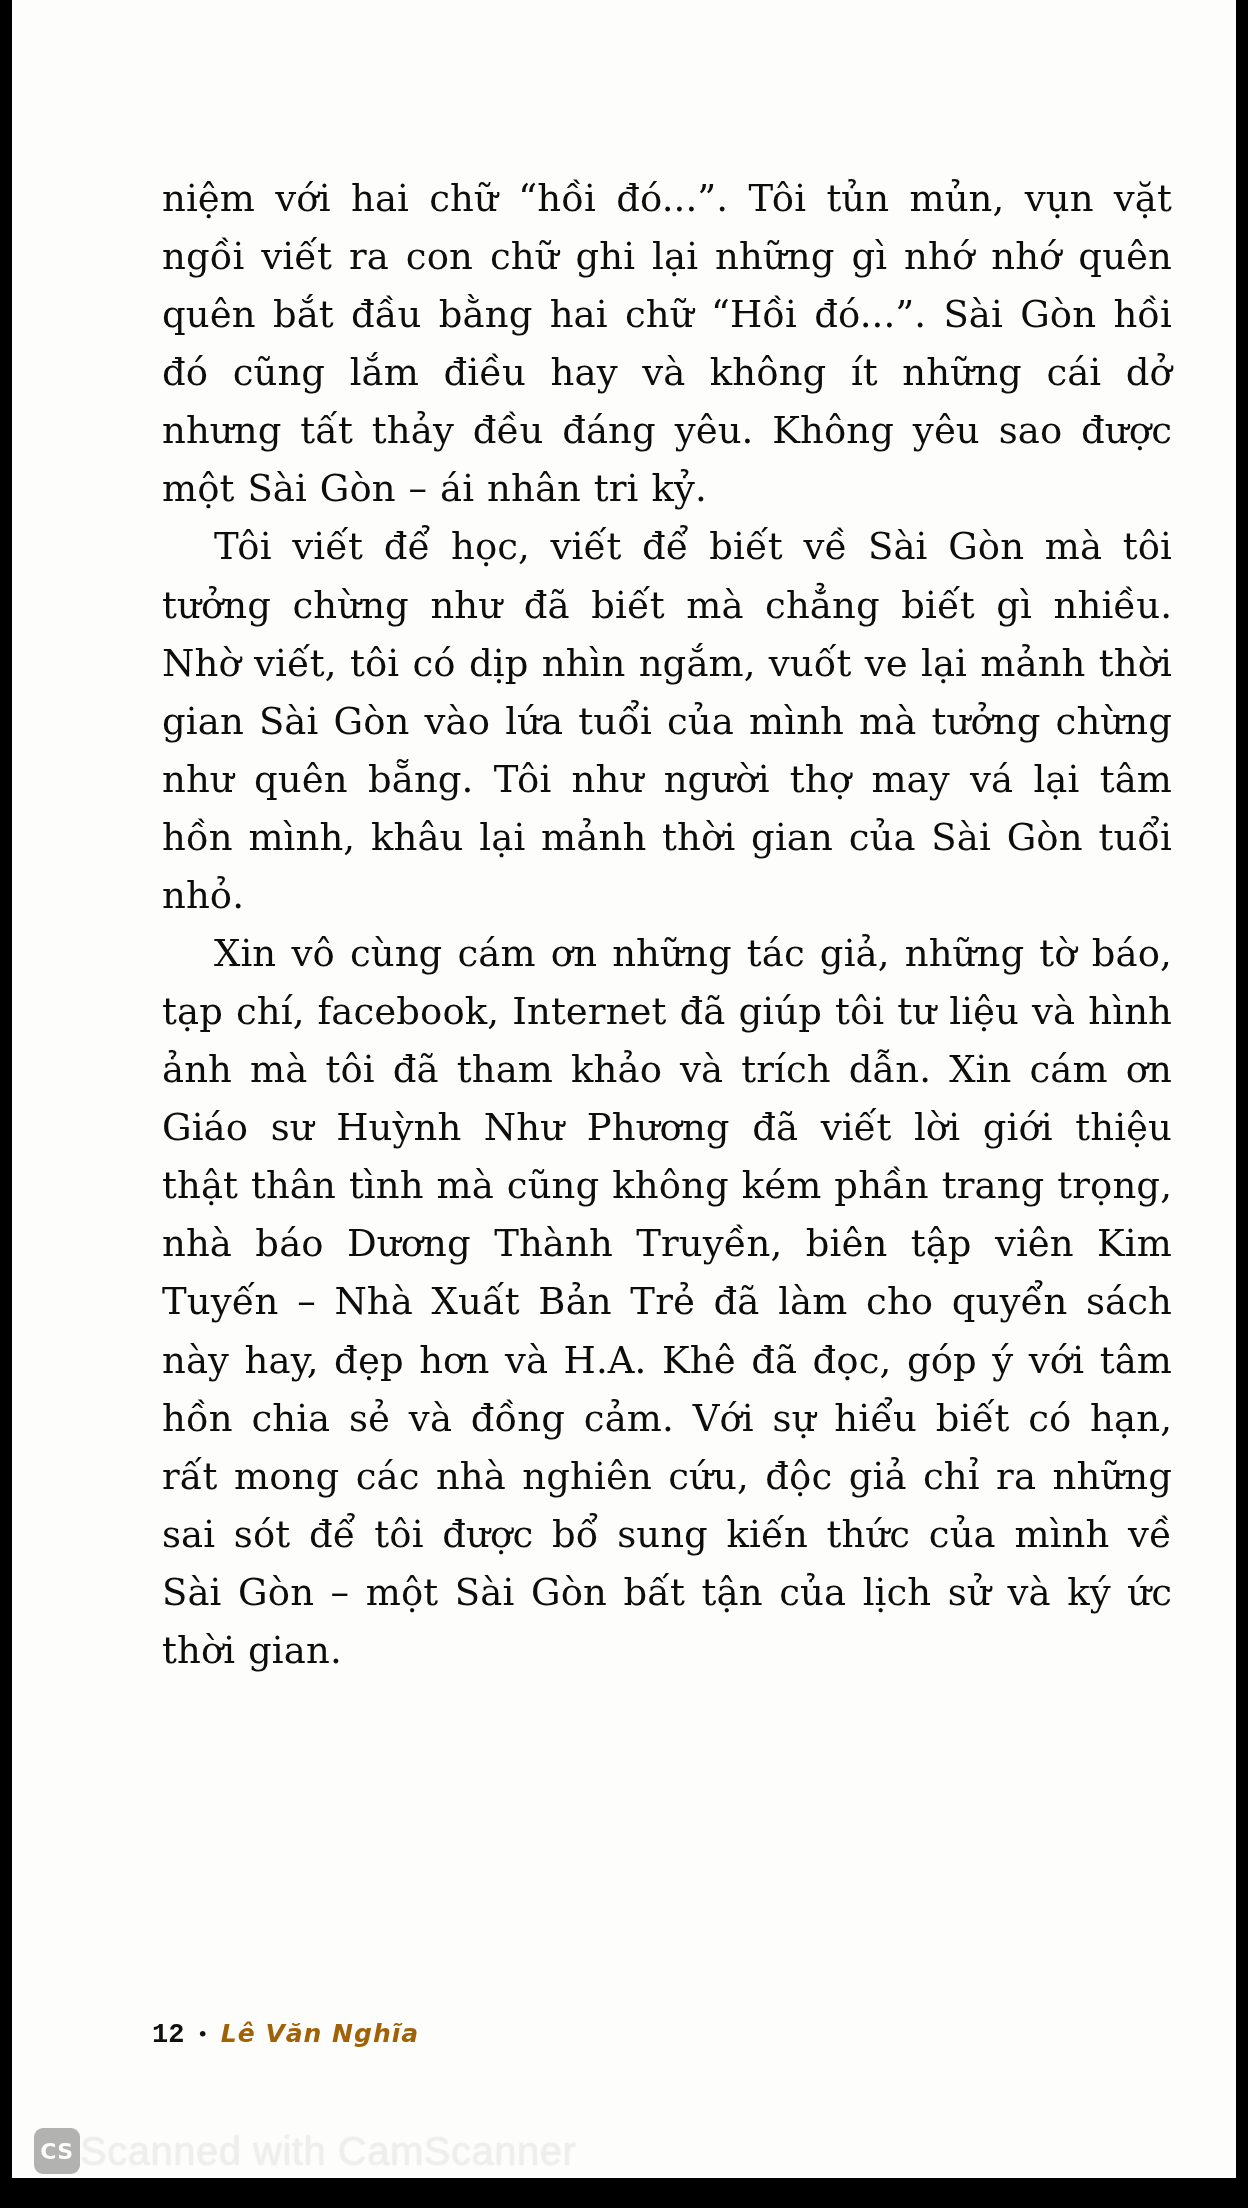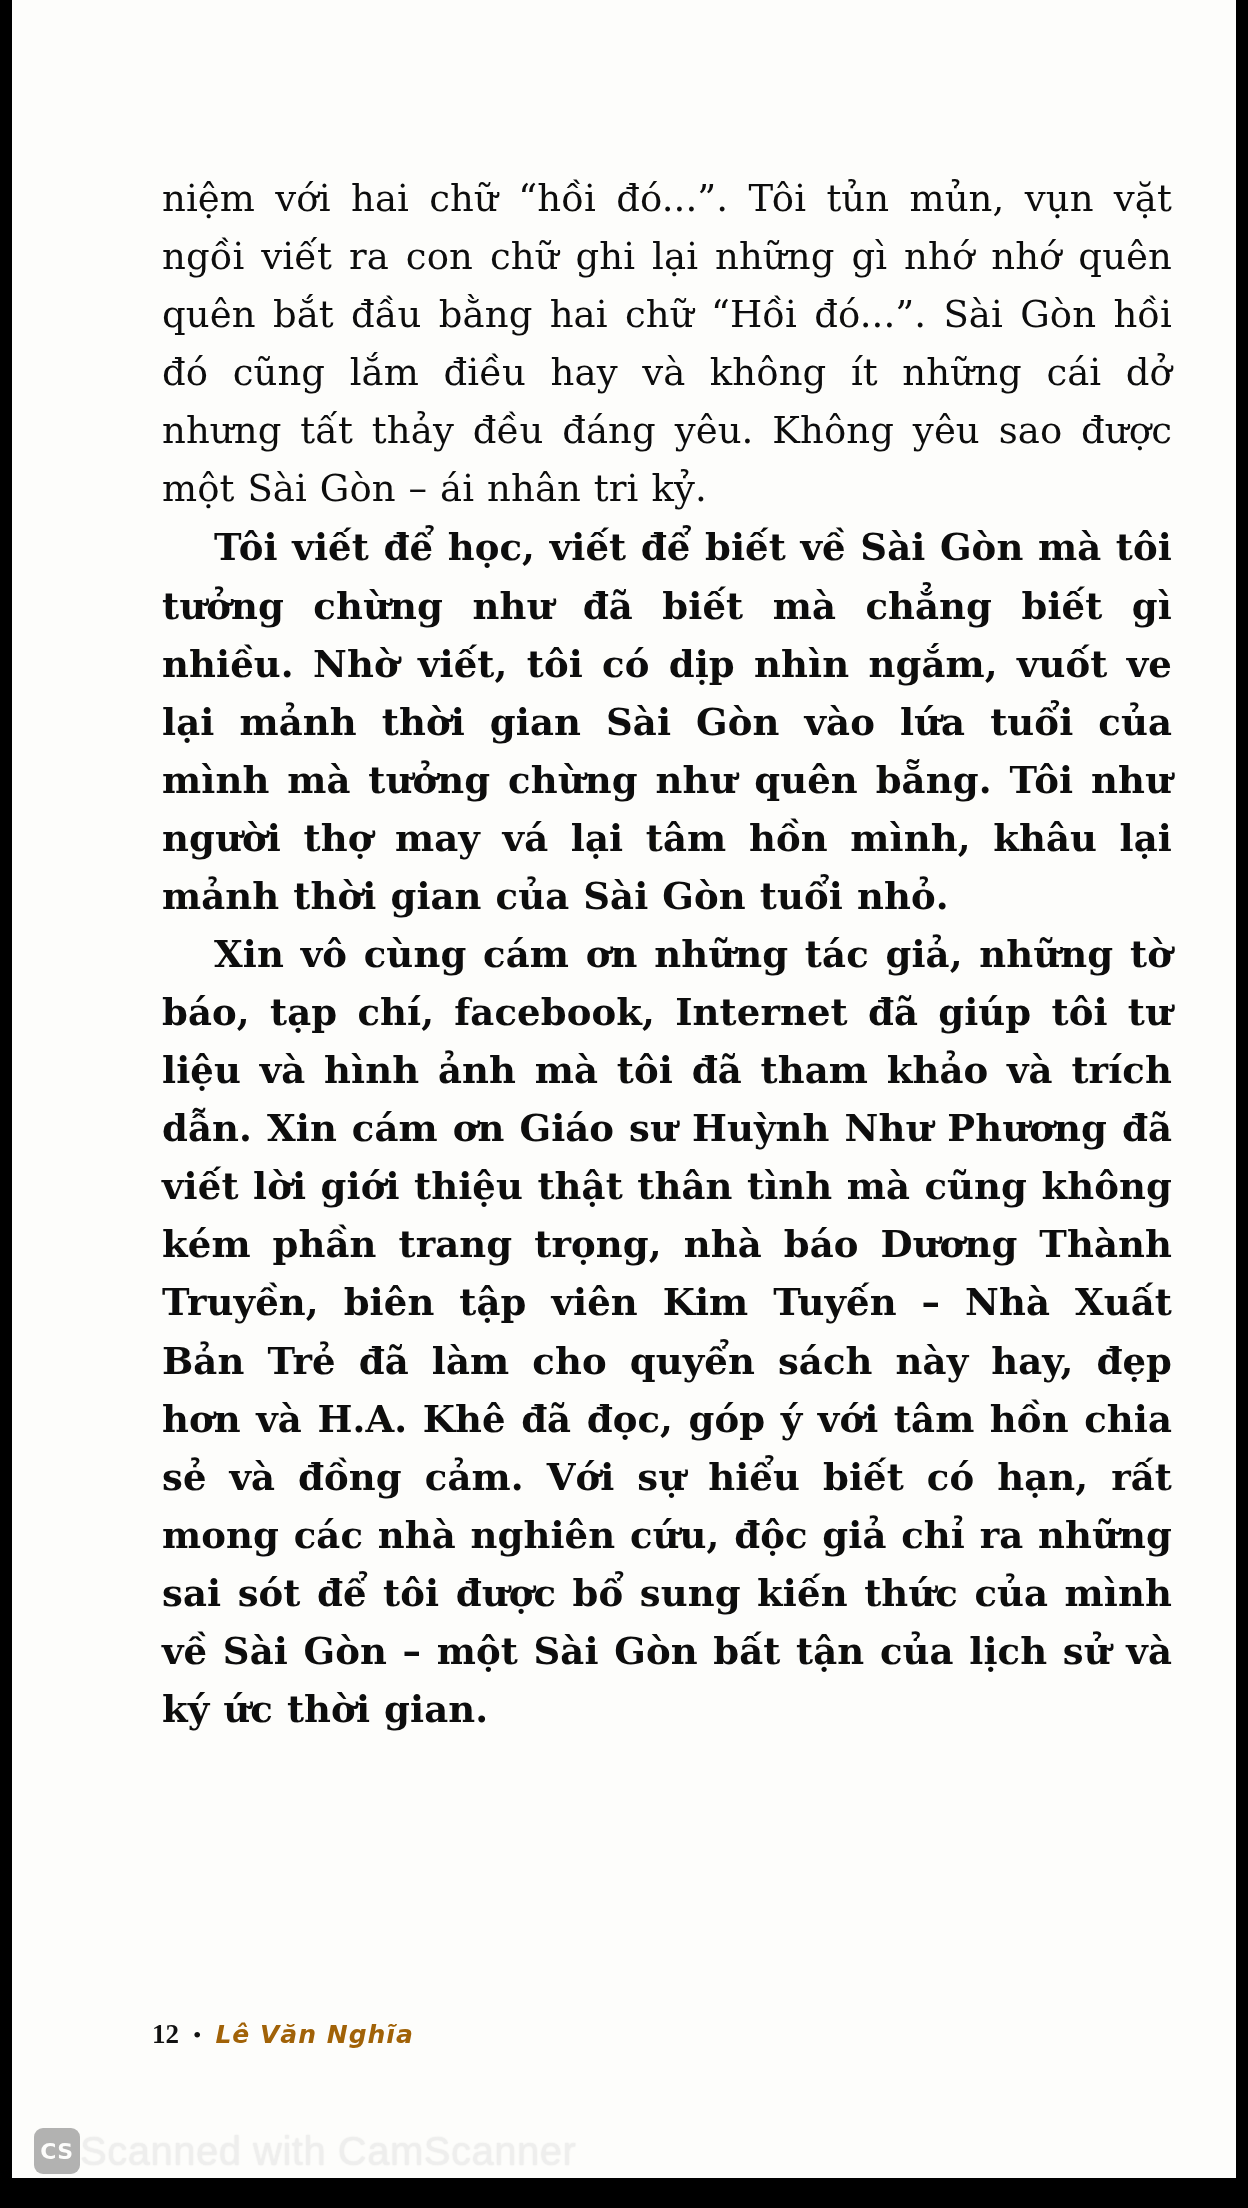--- a/index.html
+++ b/index.html
@@ -43,34 +43,33 @@
     font-size: 37px;
     line-height: 1.57;
     color: #0d0d0d;
     text-align: justify;
     font-family: "DejaVu Serif", "Liberation Serif", serif;
     letter-spacing: 0.1px;
     word-spacing: 1px;
   }
   .para + .para {
     text-indent: 52px;
-    font-weight: bold;
   }
 
   .footer {
     position: absolute;
     left: 140px;
     bottom: 128px;
     width: 1010px;
     display: flex;
     align-items: baseline;
     gap: 14px;
   }
   .footer-page {
-    font-family: Liberation Serif, serif;
+    font-family: Liberation Mono, monospace;
     font-weight: bold;
     font-size: 27px;
     color: #111;
   }
   .footer-dot {
     font-size: 24px;
     color: #111;
     line-height: 1;
   }
   .footer-author {

